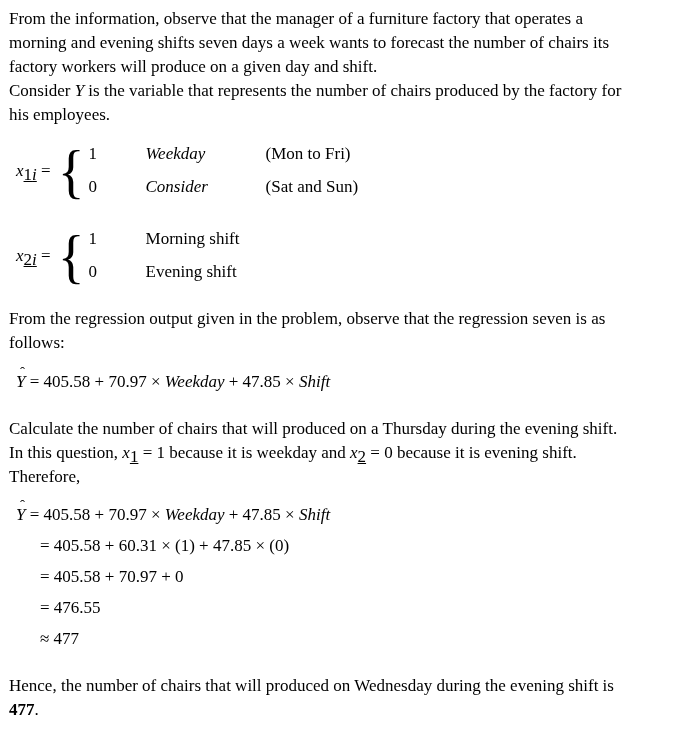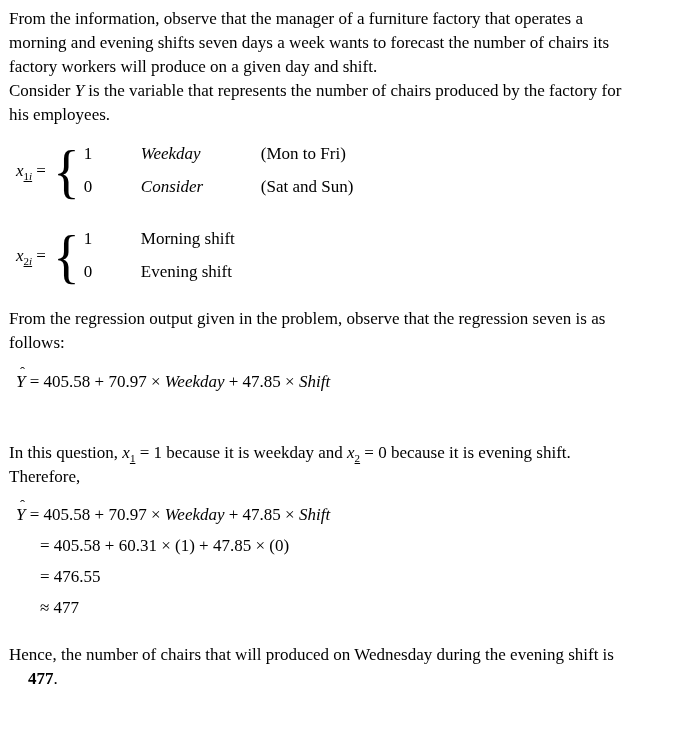--- a/index.html
+++ b/index.html
@@ -10,21 +10,21 @@
     padding: 7px 9px;
     color: #000000;
     font-family: "Liberation Serif", serif;
     font-size: 17px;
     line-height: 24px;
     background: #ffffff;
   }
   p { margin: 0; }
   .it { font-style: italic; }
   .sub {
-    font-size: 11px;
+    font-size: 17px;
     vertical-align: -4px;
     line-height: 0;
     text-decoration: underline;
   }
   
   .eq-block {
     display: flex;
     align-items: center;
     margin: 15px 0 0 7px;
   }
@@ -49,21 +49,21 @@
     position: absolute;
     top: -10px;
     left: 4px;
     font-size: 15px;
     font-style: normal;
   }
   .para { margin-top: 23px; }
   .calc-block { margin: 14px 0 0 7px; }
   .calc-line { margin-top: 7px; padding-left: 24px; white-space: nowrap; }
   .calc-line.first { padding-left: 0; margin-top: 0; }
-  .bold { font-weight: bold; margin-left: 19px; }
+  .bold { font-weight: bold; }
 </style>
 </head>
 <body style="background: rgb(255, 255, 255);">
 
 <div class="doc">
 
   <p>
     <span>From the information, observe that the manager of a furniture factory that operates a morning and evening shifts seven days a week wants to forecast the number of chairs its factory workers will produce on a given day and shift.</span>
   </p>
 
@@ -115,30 +115,31 @@
   <p class="para">
     <span>From the regression output given in the problem, observe that the regression seven is as</span><br>
     <span>follows:</span>
   </p>
 
   <div class="math-line">
     <span class="yhat"><span class="hat">ˆ</span><span>Y</span></span><span> = 405.58 + 70.97 × </span><span class="it">Weekday</span><span> + 47.85 × </span><span class="it">Shift</span>
   </div>
 
   <p class="para">
-    <br>
+    <span>Calculate the number of chairs that will produced on a Thursday during the evening shift.</span><br>
     <span>In this question,  </span><span class="it">x</span><span class="sub">1</span><span> = 1 because it is weekday and  </span><span class="it">x</span><span class="sub">2</span><span> = 0 because it is evening shift.</span><br>
     <span>Therefore,</span>
   </p>
 
   <div class="calc-block">
     <div class="calc-line first">
       <span class="yhat"><span class="hat">ˆ</span><span>Y</span></span><span> = 405.58 + 70.97 × </span><span class="it">Weekday</span><span> + 47.85 × </span><span class="it">Shift</span>
     </div>
     <div class="calc-line">= 405.58 + 60.31 × (1) + 47.85 × (0)</div>
+    <div class="calc-line">= 405.58 + 70.97 + 0</div>
     <div class="calc-line">= 476.55</div>
     <div class="calc-line">≈ 477</div>
   </div>
 
   <p class="para">
     <span>Hence, the number of chairs that will produced on Wednesday during the evening shift is </span><span class="bold">477</span><span>.</span>
   </p>
 
 </div>
 

